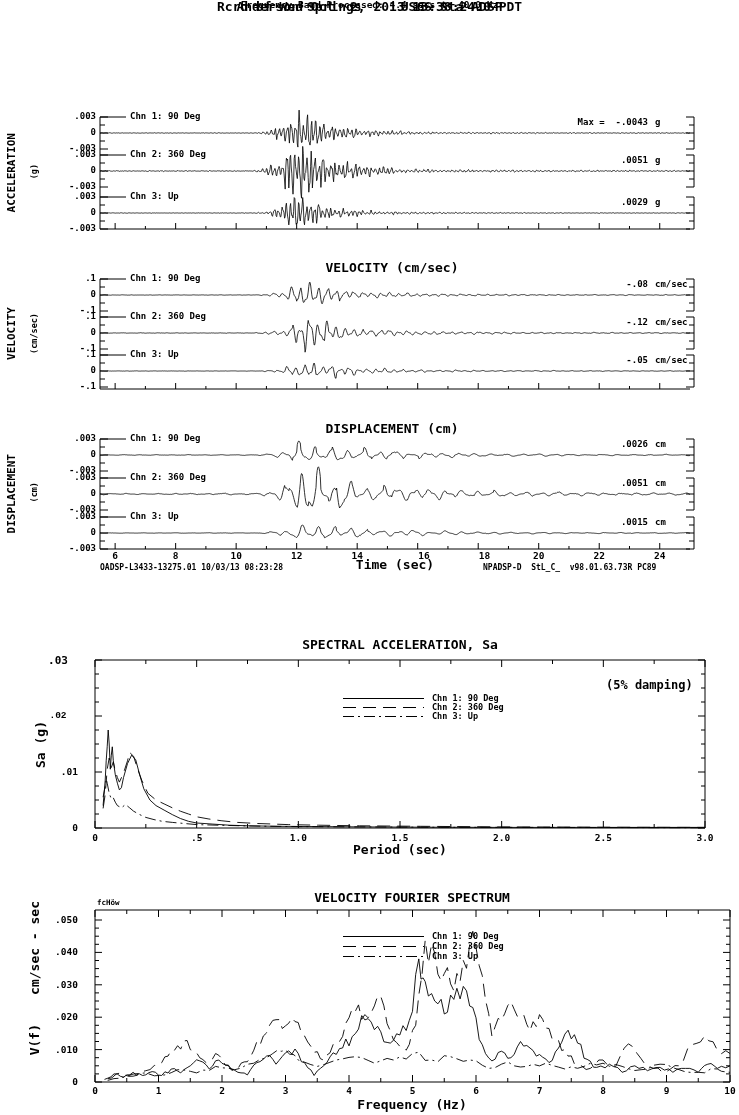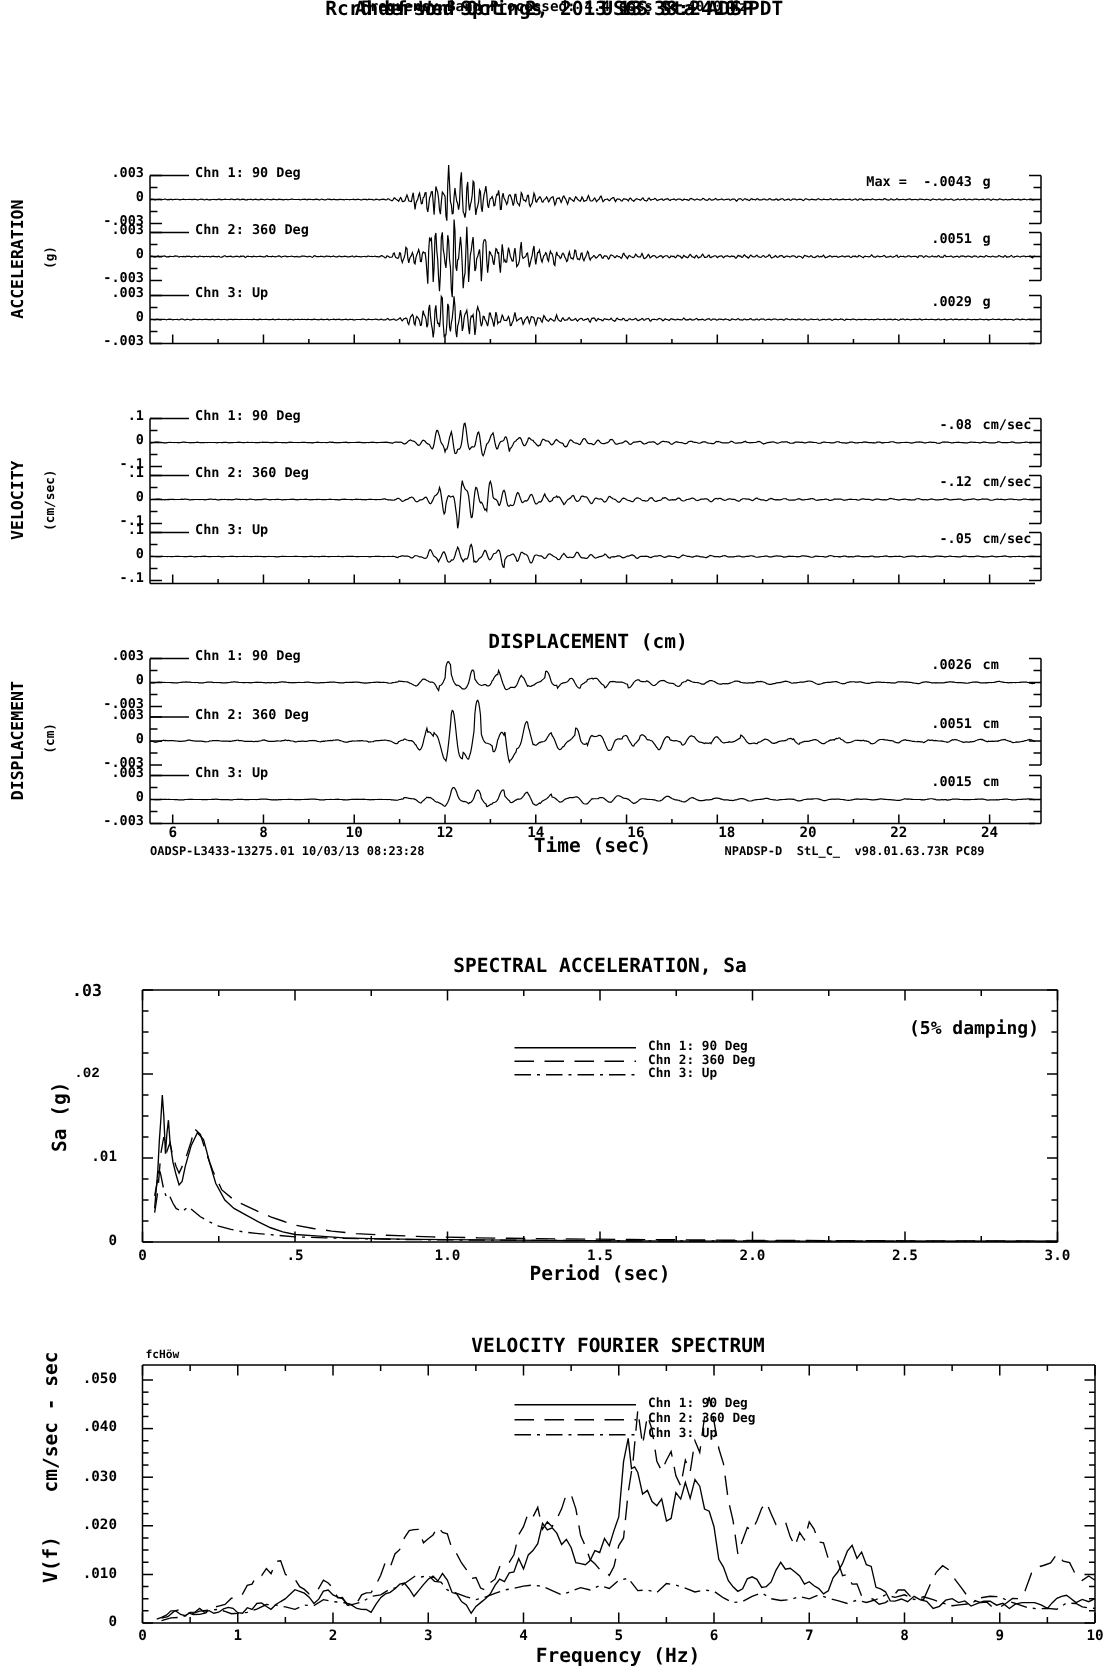--- a/index.html
+++ b/index.html
@@ -377,20 +377,21 @@
   <span class="t rt" style="left:552px;top:156px;width:96px;font-size:9px">.0051</span>
   <span class="t" style="left:655px;top:156px;font-size:9px">g</span>
 
   <span class="t" style="left:130px;top:192px;font-size:9px">Chn 3: Up</span>
   <span class="t rt" style="left:40px;top:192px;width:56px;font-size:9px">.003</span>
   <span class="t rt" style="left:40px;top:208px;width:56px;font-size:9px">0</span>
   <span class="t rt" style="left:40px;top:224px;width:56px;font-size:9px">-.003</span>
   <span class="t rt" style="left:552px;top:198px;width:96px;font-size:9px">.0029</span>
   <span class="t" style="left:655px;top:198px;font-size:9px">g</span>
 
+  <div class="t ctr" style="left:45px;top:261px;width:694px;font-size:13px">VELOCITY (cm/sec)</div>
   <div class="vlabel" style="left:6px;top:307px;font-size:11px">VELOCITY</div>
   <div class="vlabel" style="left:30px;top:313px;font-size:8.5px">(cm/sec)</div>
 
   <span class="t" style="left:130px;top:274px;font-size:9px">Chn 1: 90 Deg</span>
   <span class="t rt" style="left:40px;top:274px;width:56px;font-size:9px">.1</span>
   <span class="t rt" style="left:40px;top:290px;width:56px;font-size:9px">0</span>
   <span class="t rt" style="left:40px;top:306px;width:56px;font-size:9px">-.1</span>
   <span class="t rt" style="left:552px;top:280px;width:96px;font-size:9px">-.08</span>
   <span class="t" style="left:655px;top:280px;font-size:9px">cm/sec</span>
 

